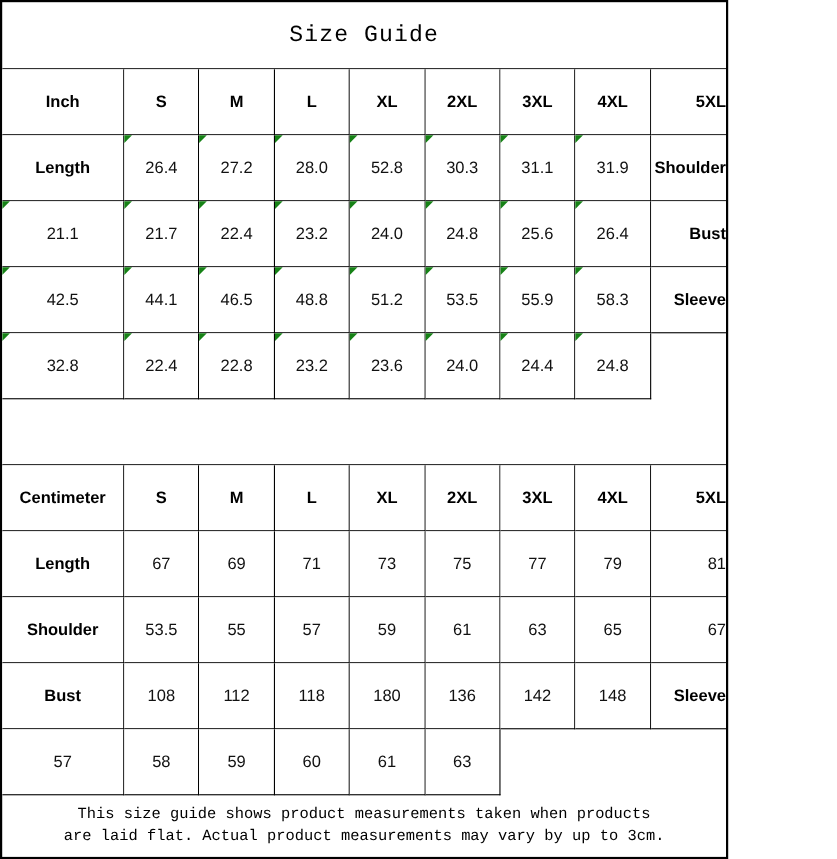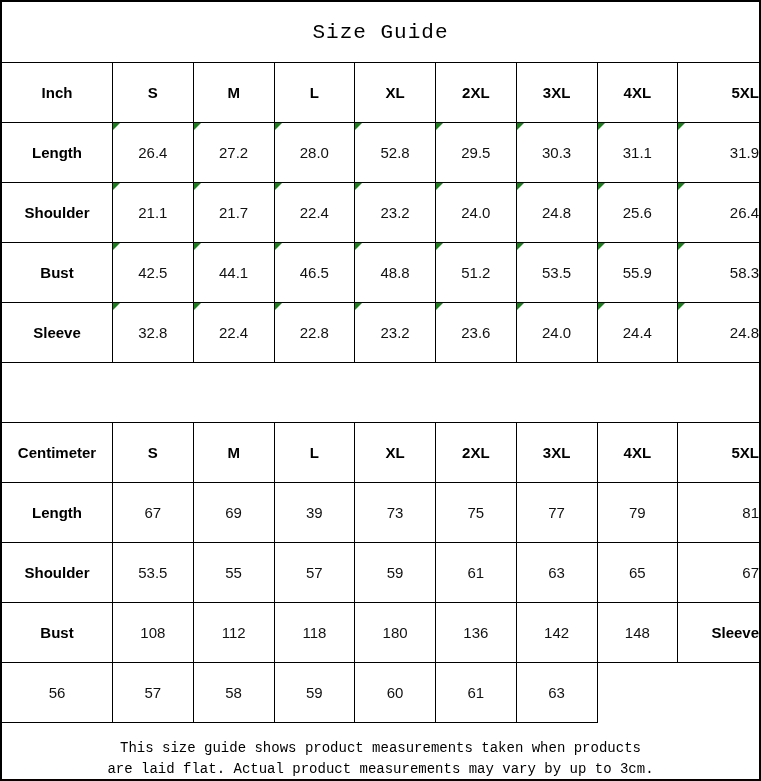--- a/index.html
+++ b/index.html
@@ -3,21 +3,21 @@
 <meta charset="utf-8">
 <style>
   * { box-sizing: border-box; margin: 0; padding: 0; }
   html, body { background: #ffffff; }
   body {
     font-family: "Liberation Sans", sans-serif;
     color: #000000;
     width: 761px;
   }
   .sheet {
-    width: 761px;
+    width: 662px;
     height: 781px;
     background: #ffffff;
     border: 2px solid #000000;
     display: flex;
     flex-direction: column;
     overflow: hidden;
   }
   .title-row {
     height: 61px;
     border-bottom: 1px solid #000000;
@@ -61,21 +61,21 @@
   .spacer-row {
     height: 60px;
     border-bottom: 1px solid #000000;
     background: #ffffff;
   }
   .footer-row {
     flex: 1;
     display: flex;
     flex-direction: column;
     align-items: center;
-    justify-content: flex-end;
+    justify-content: center;
     text-align: center;
     font-family: "Liberation Mono", "DejaVu Sans Mono", monospace;
     font-size: 14px;
     line-height: 1.45;
     color: #000000;
   }
 </style>
 </head>
 <body>
 
@@ -127,24 +127,20 @@
       <div class="cell val">
         <span class="tri"></span>
         <span>28.0</span>
       </div>
       <div class="cell val">
         <span class="tri"></span>
         <span>52.8</span>
       </div>
       <div class="cell val">
         <span class="tri"></span>
-        <span>29.5</span>
-      </div>
-      <div class="cell val">
-        <span class="tri"></span>
         <span>30.3</span>
       </div>
       <div class="cell val">
         <span class="tri"></span>
         <span>31.1</span>
       </div>
       <div class="cell val">
         <span class="tri"></span>
         <span>31.9</span>
       </div>
@@ -288,21 +284,21 @@
       <div class="cell hdr">
         <span>Length</span>
       </div>
       <div class="cell val">
         <span>67</span>
       </div>
       <div class="cell val">
         <span>69</span>
       </div>
       <div class="cell val">
-        <span>39</span>
+        <span>71</span>
       </div>
       <div class="cell val">
         <span>73</span>
       </div>
       <div class="cell val">
         <span>75</span>
       </div>
       <div class="cell val">
         <span>77</span>
       </div>
@@ -358,23 +354,20 @@
         <span>136</span>
       </div>
       <div class="cell val">
         <span>142</span>
       </div>
       <div class="cell val">
         <span>148</span>
       </div>
       <div class="cell hdr">
         <span>Sleeve</span>
-      </div>
-      <div class="cell val">
-        <span>56</span>
       </div>
       <div class="cell val">
         <span>57</span>
       </div>
       <div class="cell val">
         <span>58</span>
       </div>
       <div class="cell val">
         <span>59</span>
       </div>

